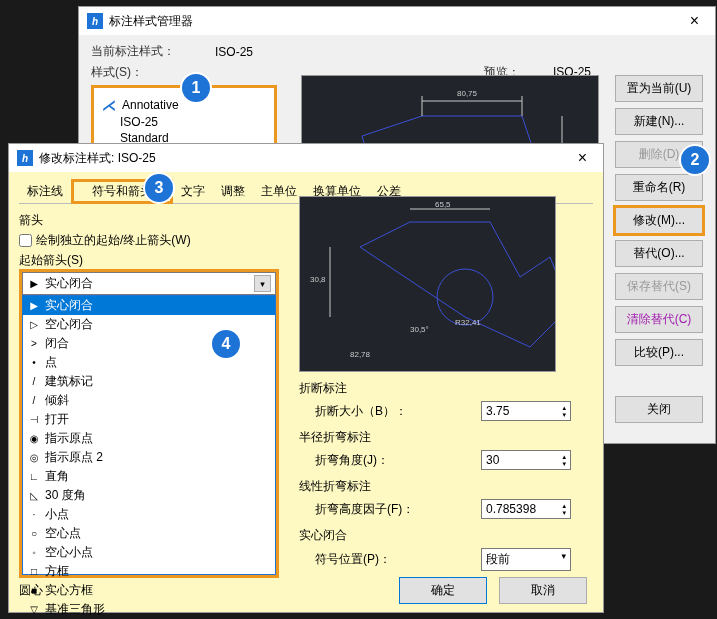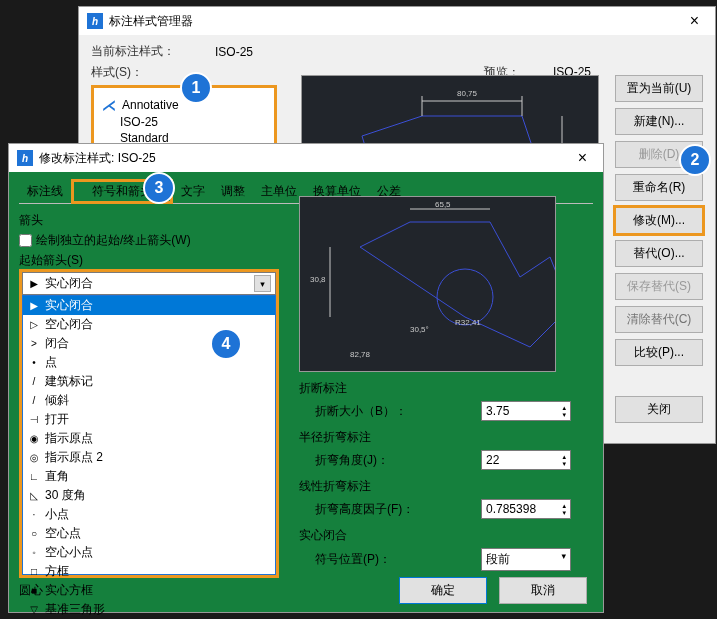--- a/index.html
+++ b/index.html
@@ -19,21 +19,21 @@
 .preview-pane{position:absolute;left:222px;top:40px;width:298px;height:246px;background:#21252b;border:1px solid #999}
 .btn-col{position:absolute;right:12px;top:40px;display:flex;flex-direction:column;gap:6px}
 .btn{background:#e1e1e1;border:1px solid #adadad;padding:4px 10px;min-width:88px;text-align:center;cursor:pointer}
 .btn.hl{outline:3px solid #ec971f;outline-offset:-1px}
 .badge{width:32px;height:32px;border-radius:50%;background:#1e73d6;color:#fff;display:flex;align-items:center;justify-content:center;font-size:16px;font-weight:bold;position:absolute;border:2px solid #fff;z-index:50}
 .b1{left:180px;top:72px}
 .b2{right:6px;top:144px}
 .b3{left:143px;top:172px}
 .b4{left:210px;top:328px}
 .win2{left:8px;top:143px;width:596px;height:470px;z-index:10}
-.win2-body{padding:6px 10px;height:calc(100% - 28px);background:#15803d}
+.win2-body{padding:6px 10px;height:calc(100% - 28px);background:#fef9c3}
 .tabs{display:flex;border-bottom:1px solid #bbb;margin-bottom:6px}
 .tab{padding:4px 8px;cursor:pointer;position:relative;top:1px}
 .tab.hl{border:3px solid #ec971f;padding:1px 18px}
 .group-left{float:left;width:260px}
 .group-title{margin:2px 0}
 .chk{display:flex;align-items:center;gap:4px;margin:3px 0}
 .chk input{width:13px;height:13px}
 .select-wrap{border:3px solid #ec971f;padding:0;margin-bottom:2px}
 .select{border:1px solid #7a7a7a;background:#fff;padding:2px 4px;display:flex;align-items:center;gap:4px}
 .select .arrow{margin-left:auto;background:#e1e1e1;border:1px solid #adadad;width:17px;height:17px;display:flex;align-items:center;justify-content:center;font-size:9px}
@@ -97,21 +97,21 @@
       </svg>
     </div>
     <div class="btn-col">
       <div class="btn">置为当前(U)</div>
       <div class="btn">新建(N)...</div>
       <div class="btn" style="color:#999">删除(D)</div>
       <div class="btn">重命名(R)</div>
       <div class="btn hl">修改(M)...</div>
       <div class="btn">替代(O)...</div>
       <div class="btn" style="color:#999">保存替代(S)</div>
-      <div class="btn" style="color:#737373">清除替代(C)</div>
+      <div class="btn" style="color:#a21caf">清除替代(C)</div>
       <div class="btn">比较(P)...</div>
       <div style="height:18px"></div>
       <div class="btn">关闭</div>
     </div>
     <div style="position:absolute;right:112px;top:120px;writing-mode:vertical-rl;color:#c9c9c9;font-size:11px">101,53</div>
   </div>
 </div>
 
 <div class="badge b1">1</div>
 <div class="badge b2">2</div>
@@ -248,21 +248,21 @@
               <span>3.75</span>
               <span class="spin">▴<br>▾</span>
             </div>
         </div>
       </div>
       <div class="fg">
         <div class="fg-title">半径折弯标注</div>
         <div class="field">
           <span class="flabel">折弯角度(J)：</span>
           <div class="num-input">
-              <span>22</span>
+              <span>30</span>
               <span class="spin">▴<br>▾</span>
             </div>
         </div>
       </div>
       <div class="fg">
         <div class="fg-title">线性折弯标注</div>
         <div class="field">
           <span class="flabel">折弯高度因子(F)：</span>
           <div class="num-input">
               <span>0.785398</span>

